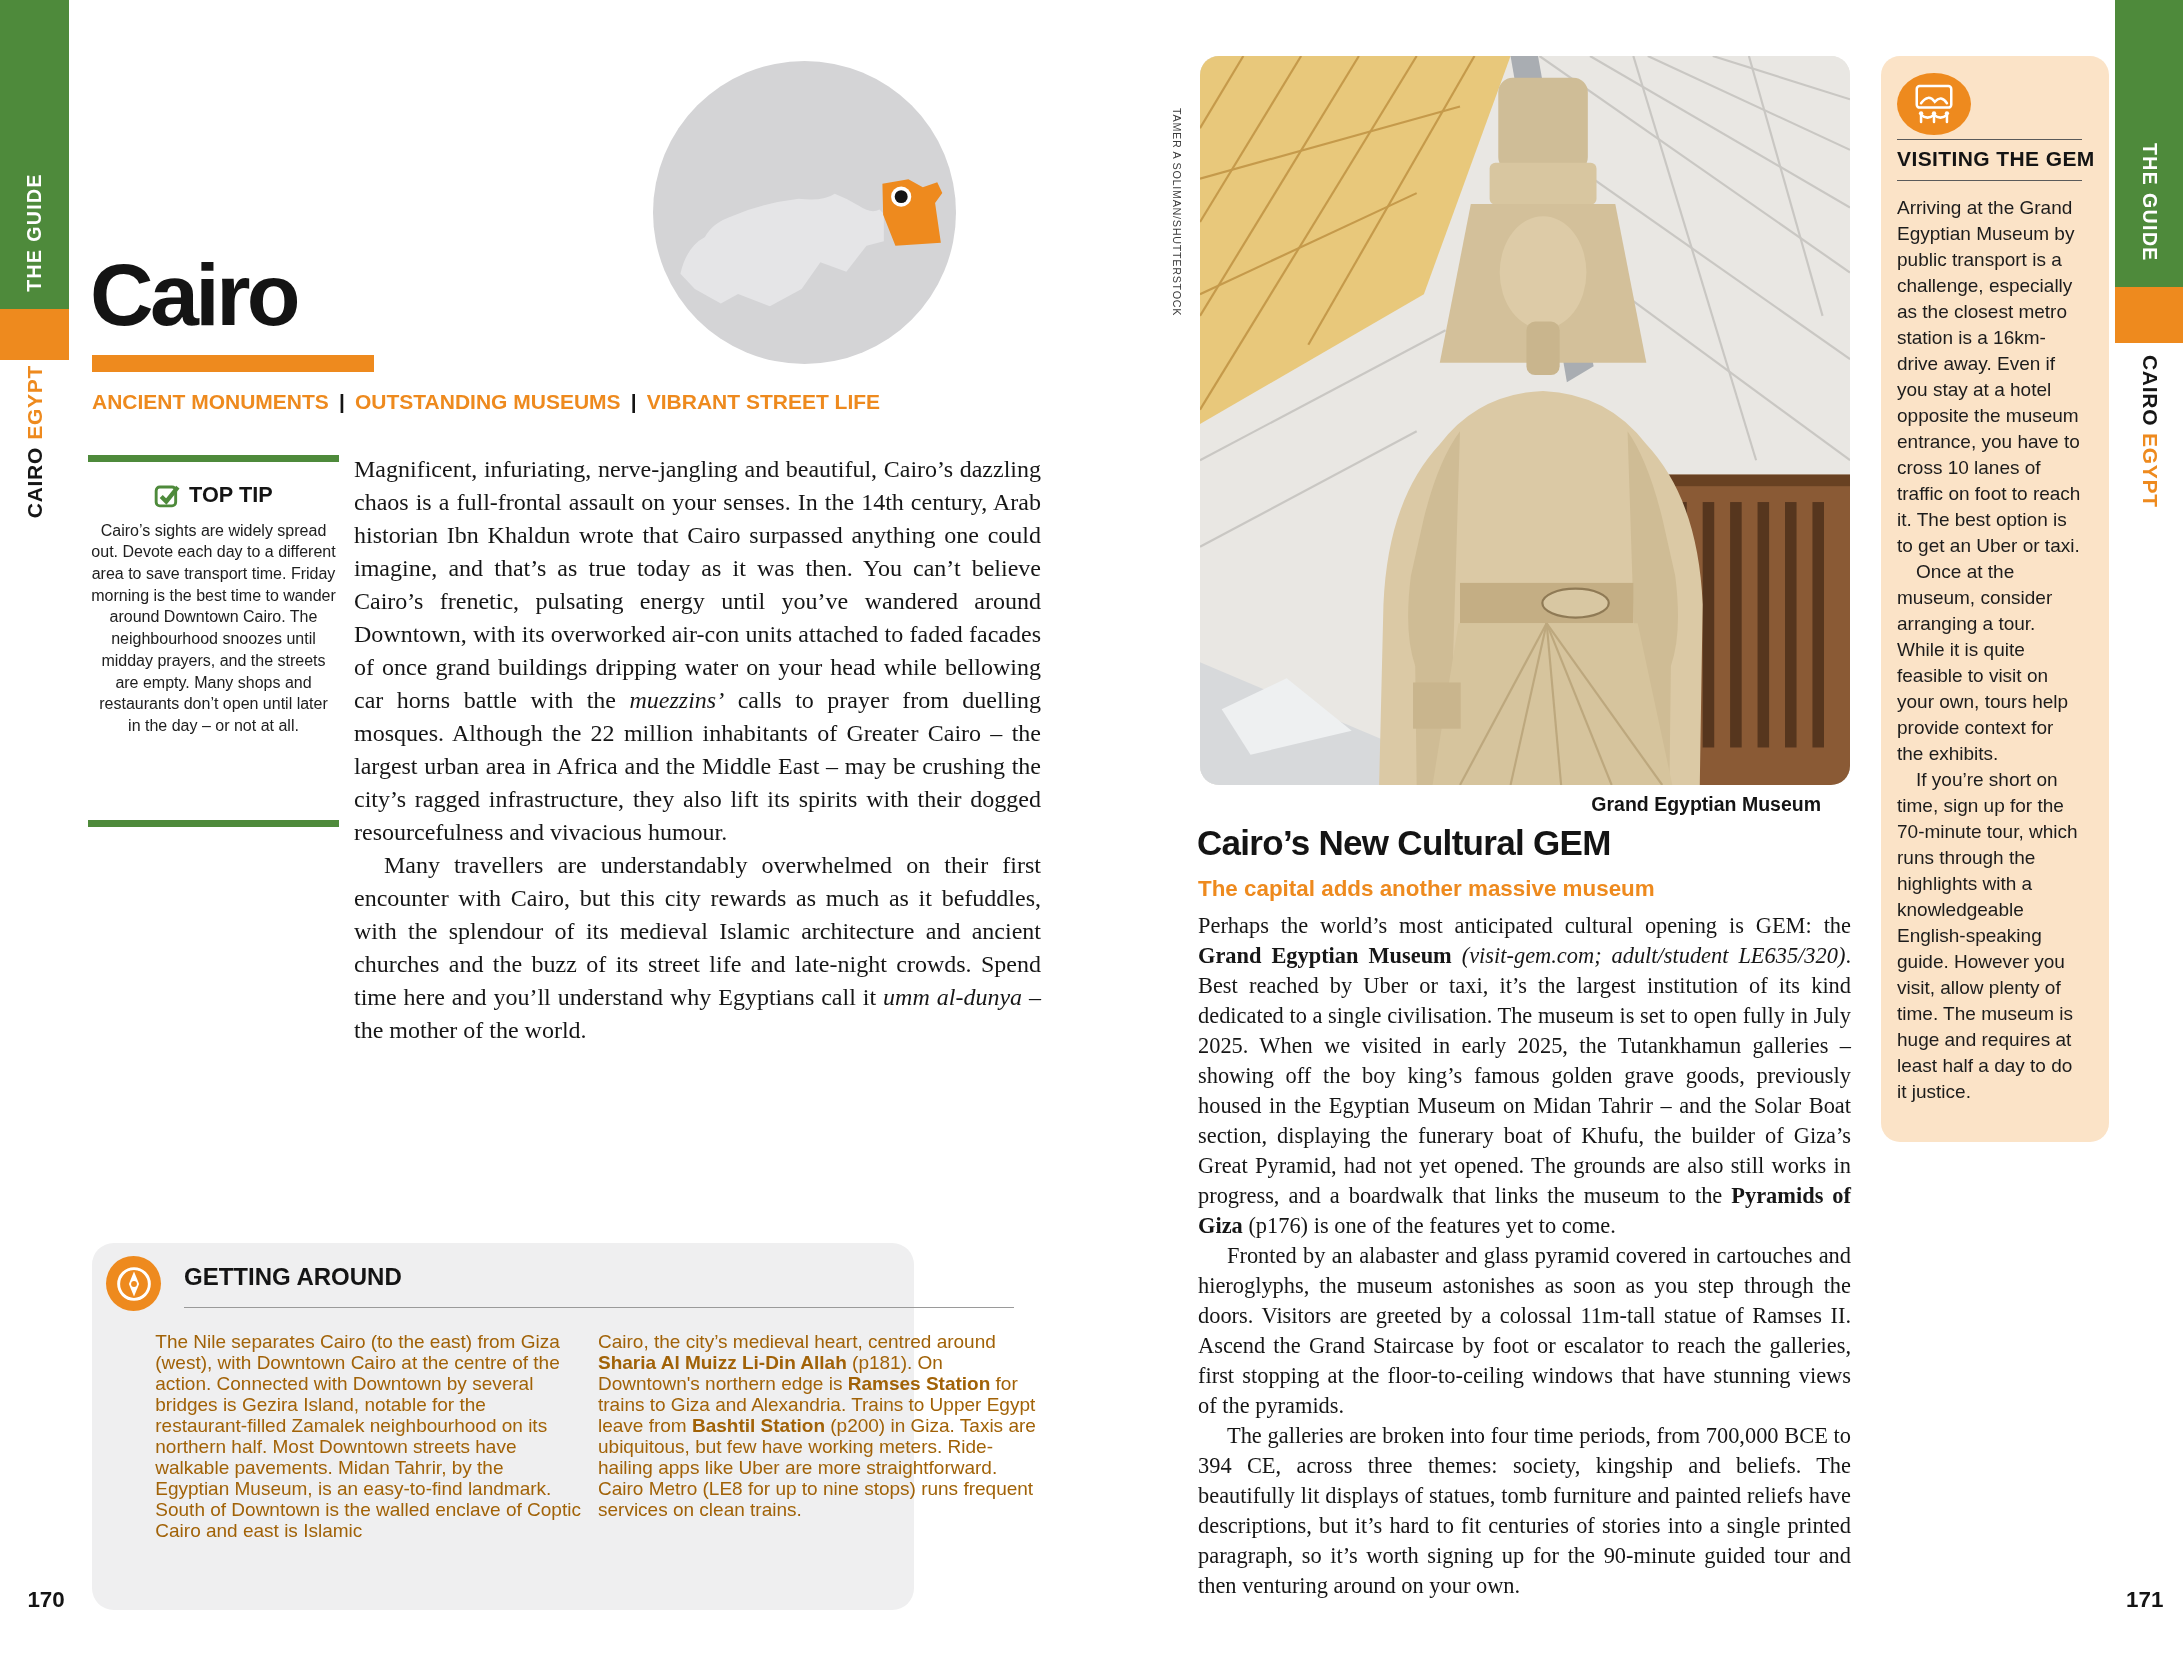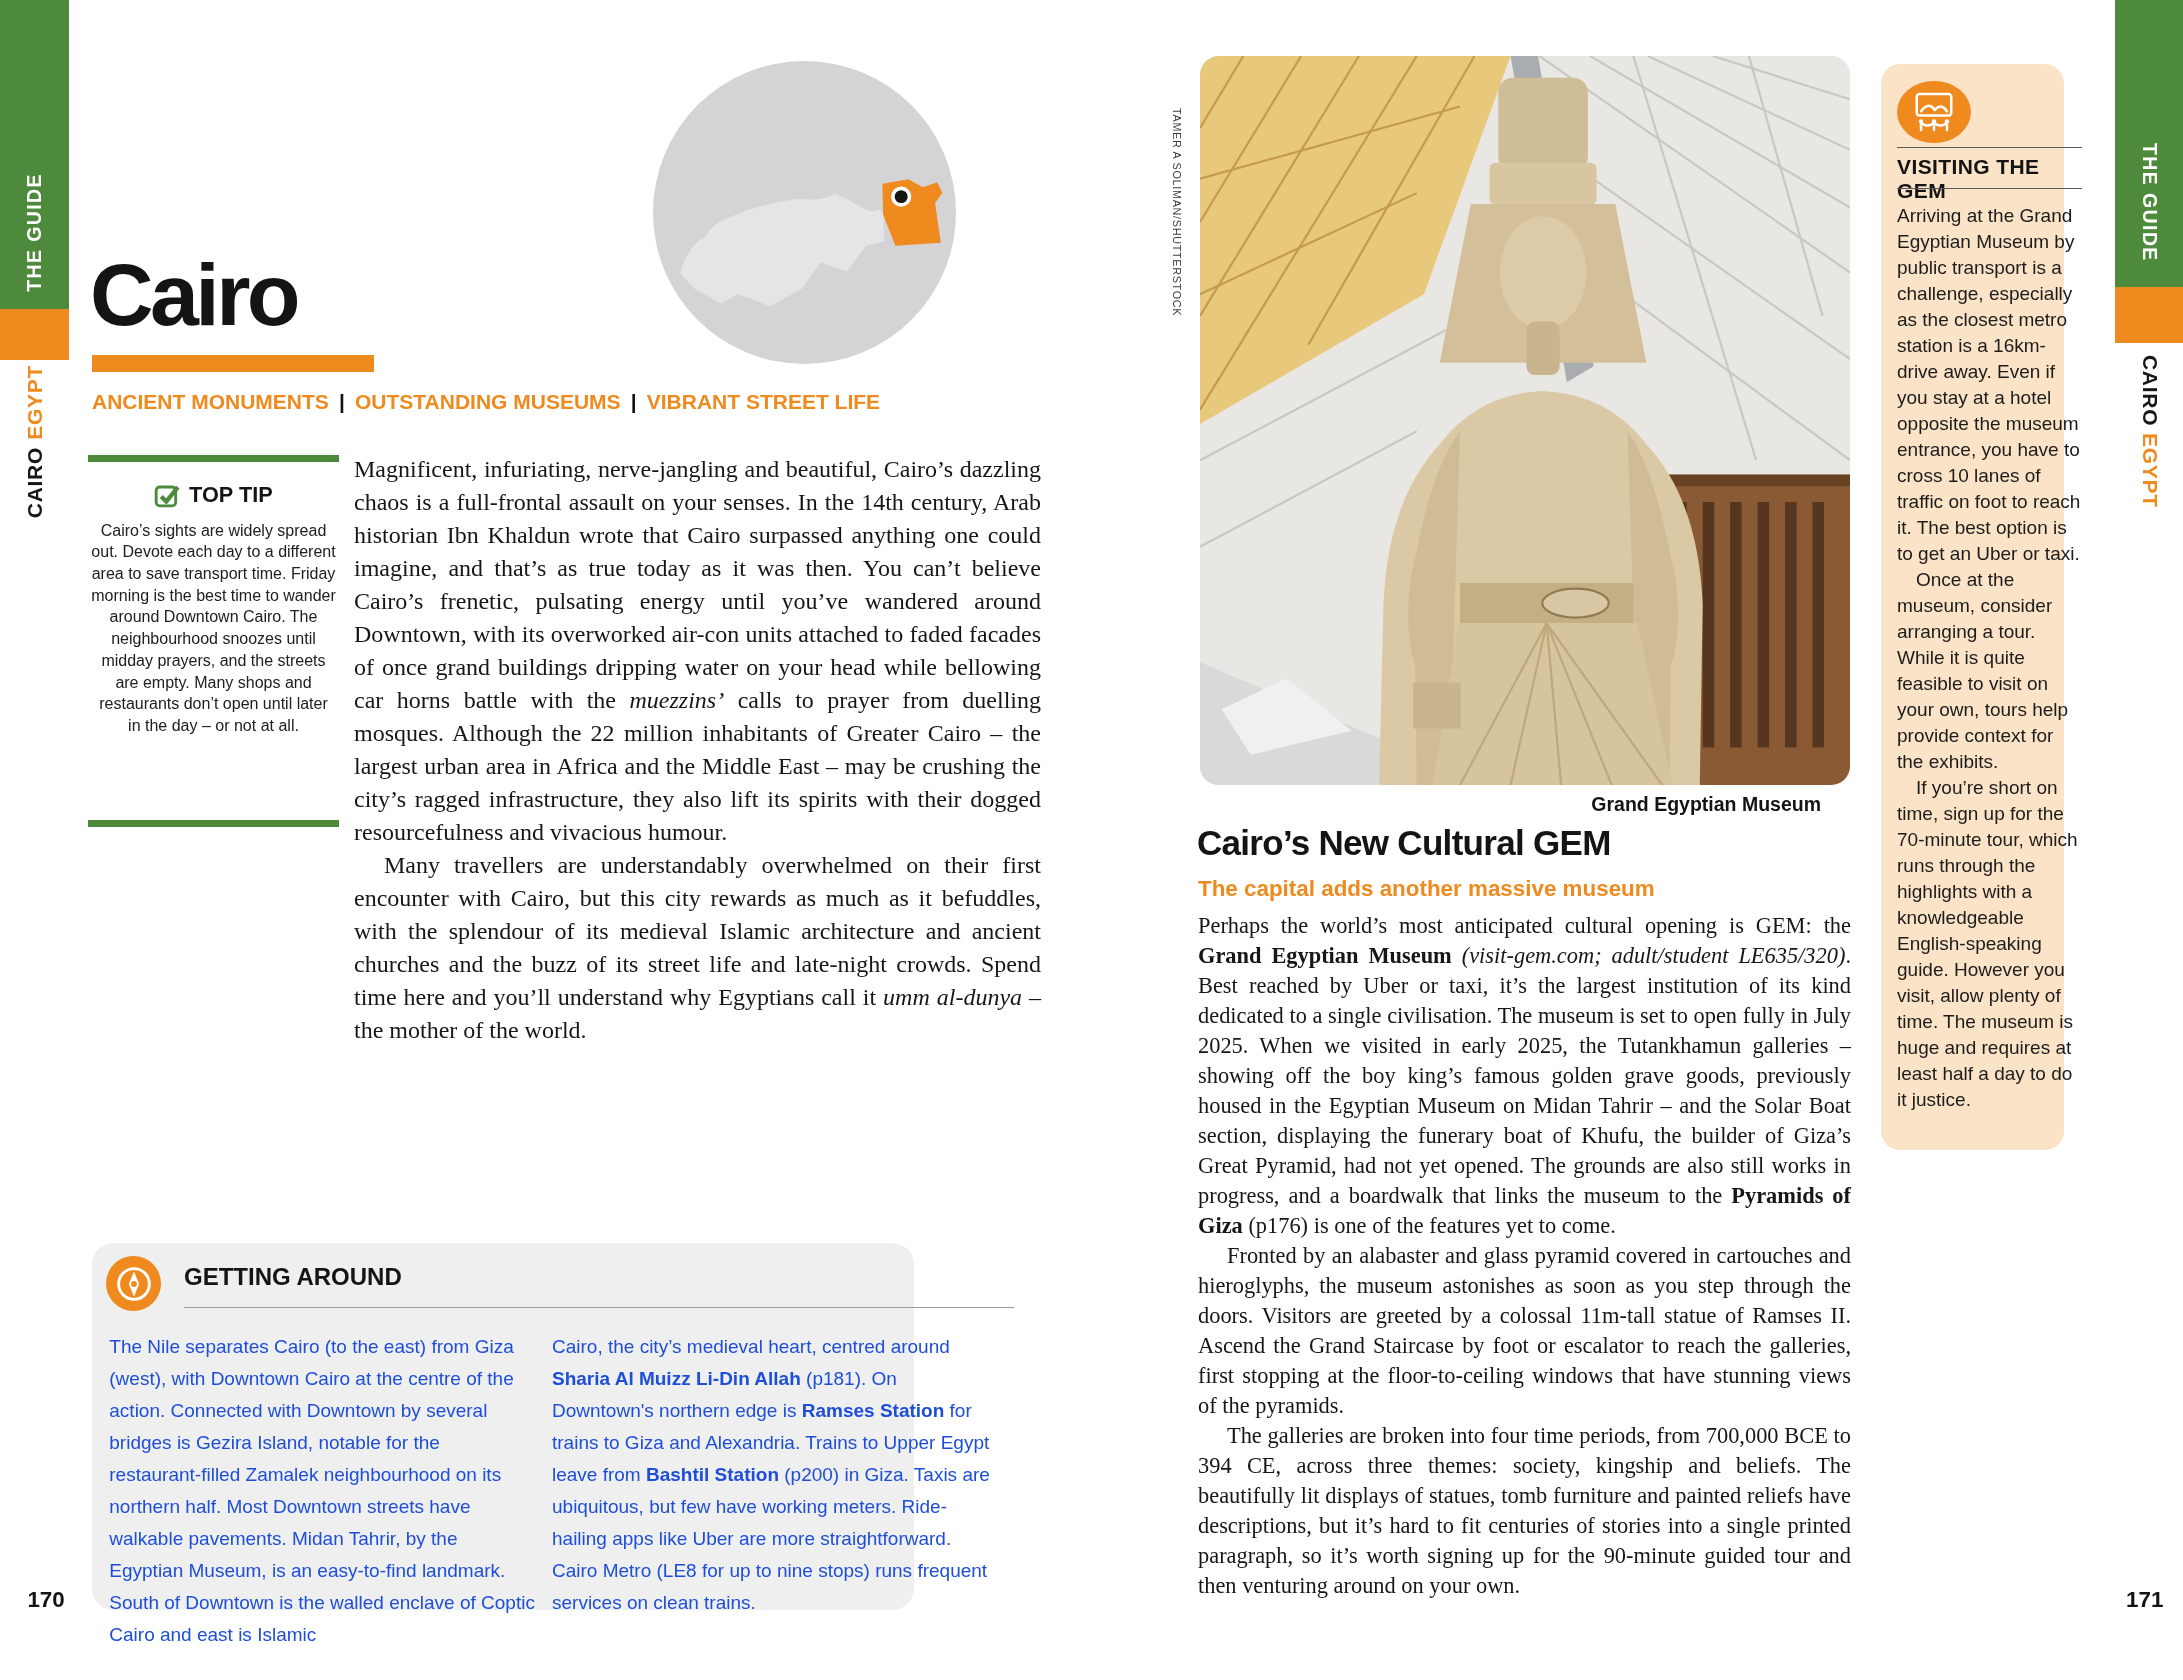--- a/index.html
+++ b/index.html
@@ -33,21 +33,21 @@
 
   .serif{font-family:"Liberation Serif",serif;}
   .intro p{margin:0;font-size:24px;line-height:33px;text-align:justify;color:#161616;}
   .intro p + p{text-indent:30px;}
 
   .ga-box{background:#efeff0;border-radius:21.7px;}
   .ga-icon{position:absolute;left:14.4px;top:13px;width:55px;height:55px;border-radius:50%;
            background:#ee8a1e;display:flex;align-items:center;justify-content:center;}
   .ga-head{position:absolute;left:92px;top:20px;font-size:24px;font-weight:700;color:#141414;}
   .ga-rule{position:absolute;left:92px;top:64px;width:830px;height:1.4px;background:#9a9a9a;}
-  .ga-col{position:absolute;top:88px;font-size:19px;line-height:32px;color:#1d4ed8;}
+  .ga-col{position:absolute;top:88px;font-size:19px;line-height:21px;color:#a16207;margin-left:46px;}
   .ga-col b{font-weight:700;}
 
   .page-num{font-size:22.4px;font-weight:700;color:#141414;}
 
   
   .photo{border-radius:19px;overflow:hidden;background:#e9e7e3;}
   .credit{display:flex;align-items:flex-start;justify-content:center;}
   .credit span{font-size:10.8px;letter-spacing:0.7px;color:#3a3a3a;}
   .caption{font-size:19.5px;font-weight:700;color:#141414;text-align:right;}
   .art-head{font-size:35px;font-weight:700;letter-spacing:-0.7px;color:#141414;}
@@ -194,21 +194,21 @@
   <div class="abs caption" style="left:1200px;top:793px;width:621px;">Grand Egyptian Museum</div>
 
   <div class="abs art-head" style="left:1197px;top:823px;">Cairo’s New Cultural GEM</div>
   <div class="abs art-sub" style="left:1198px;top:876px;">The capital adds another massive museum</div>
   <div class="abs article serif" style="left:1198px;top:911px;width:653px;">
     <p>Perhaps the world’s most anticipated cultural opening is GEM: the <b>Grand Egyptian Museum</b> <i>(visit-gem.com; adult/student LE635/320)</i>. Best reached by Uber or taxi, it’s the largest institution of its kind dedicated to a single civilisation. The museum is set to open fully in July 2025. When we visited in early 2025, the Tutankhamun galleries – showing off the boy king’s famous golden grave goods, previously housed in the Egyptian Museum on Midan Tahrir – and the Solar Boat section, displaying the funerary boat of Khufu, the builder of Giza’s Great Pyramid, had not yet opened. The grounds are also still works in progress, and a boardwalk that links the museum to the <b>Pyramids of Giza</b> (p176) is one of the features yet to come.</p>
     <p>Fronted by an alabaster and glass pyramid covered in cartouches and hieroglyphs, the museum astonishes as soon as you step through the doors. Visitors are greeted by a colossal 11m-tall statue of Ramses II. Ascend the Grand Staircase by foot or escalator to reach the galleries, first stopping at the floor-to-ceiling windows that have stunning views of the pyramids.</p>
     <p>The galleries are broken into four time periods, from 700,000 BCE to 394 CE, across three themes: society, kingship and beliefs. The beautifully lit displays of statues, tomb furniture and painted reliefs have descriptions, but it’s hard to fit centuries of stories into a single printed paragraph, so it’s worth signing up for the 90-minute guided tour and then venturing around on your own.</p>
   </div>
 
-  <div class="abs sidebar" style="left:1881px;top:64px;width:183px;height:1086px;">
+  <div class="abs sidebar" style="left:1881px;top:56px;width:228px;height:1086px;">
     <div class="sb-icon">
       <svg width="46" height="42" viewBox="0 0 64 58">
         <g fill="none" stroke="#ffffff" stroke-width="3.5" stroke-linecap="round">
           <rect x="8" y="4" width="48" height="30" rx="4"></rect>
           <path d="M14,28 Q24,14 33,26 Q42,16 50,28"></path>
           <line x1="14" y1="44" x2="14" y2="54"></line>
           <line x1="32" y1="44" x2="32" y2="54"></line>
           <line x1="50" y1="44" x2="50" y2="54"></line>
           <path d="M14,44 Q23,52 32,44 M32,44 Q41,52 50,44"></path>
         </g>

